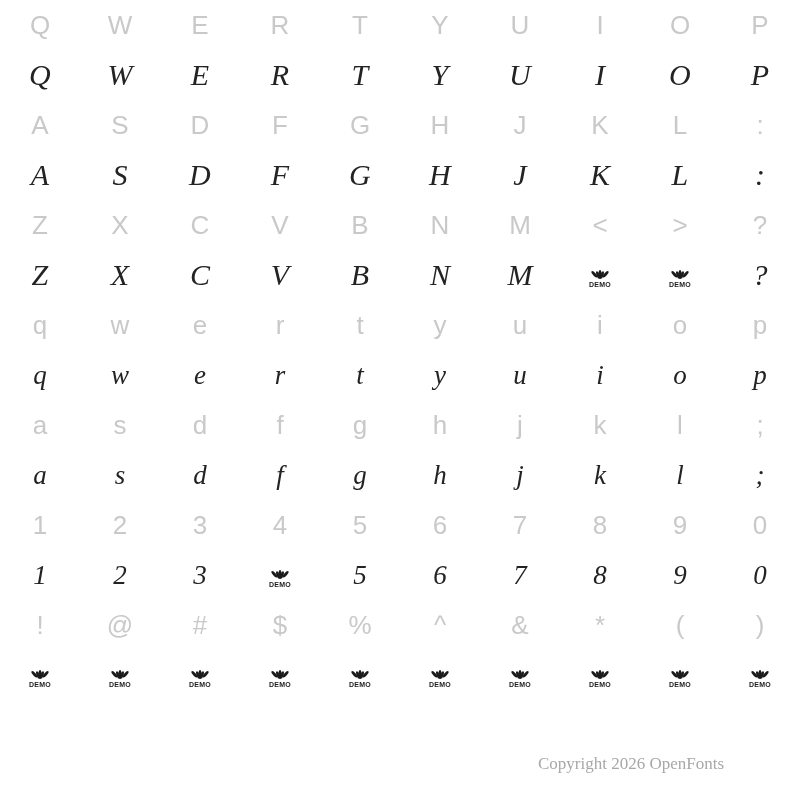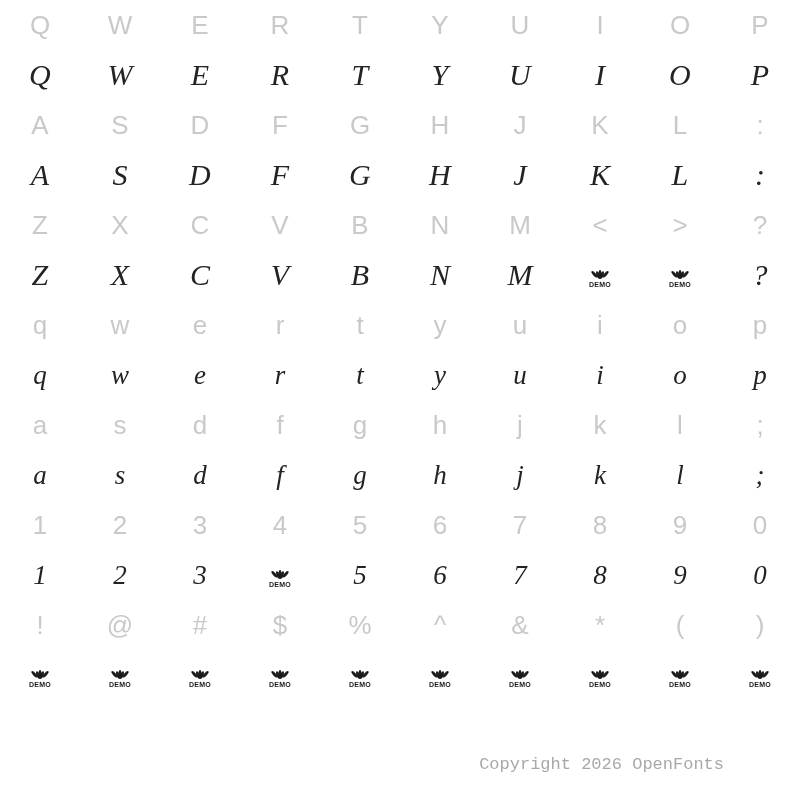--- a/index.html
+++ b/index.html
@@ -96,21 +96,21 @@
     font-weight: 700;
     letter-spacing: 0.3px;
     color: #1b1b1b;
     line-height: 1;
     margin-top: 2px;
   }
   .footer {
     position: absolute;
     right: 76px;
     bottom: 26px;
-    font-family: Liberation Mono, monospace;
+    font-family: Liberation Serif, serif;
     font-size: 17px;
     color: #a8a8a8;
     white-space: nowrap;
   }
 </style>
 </head>
 <body>
 
 <div class="sheet">
   <div class="grid" id="glyph-grid">

